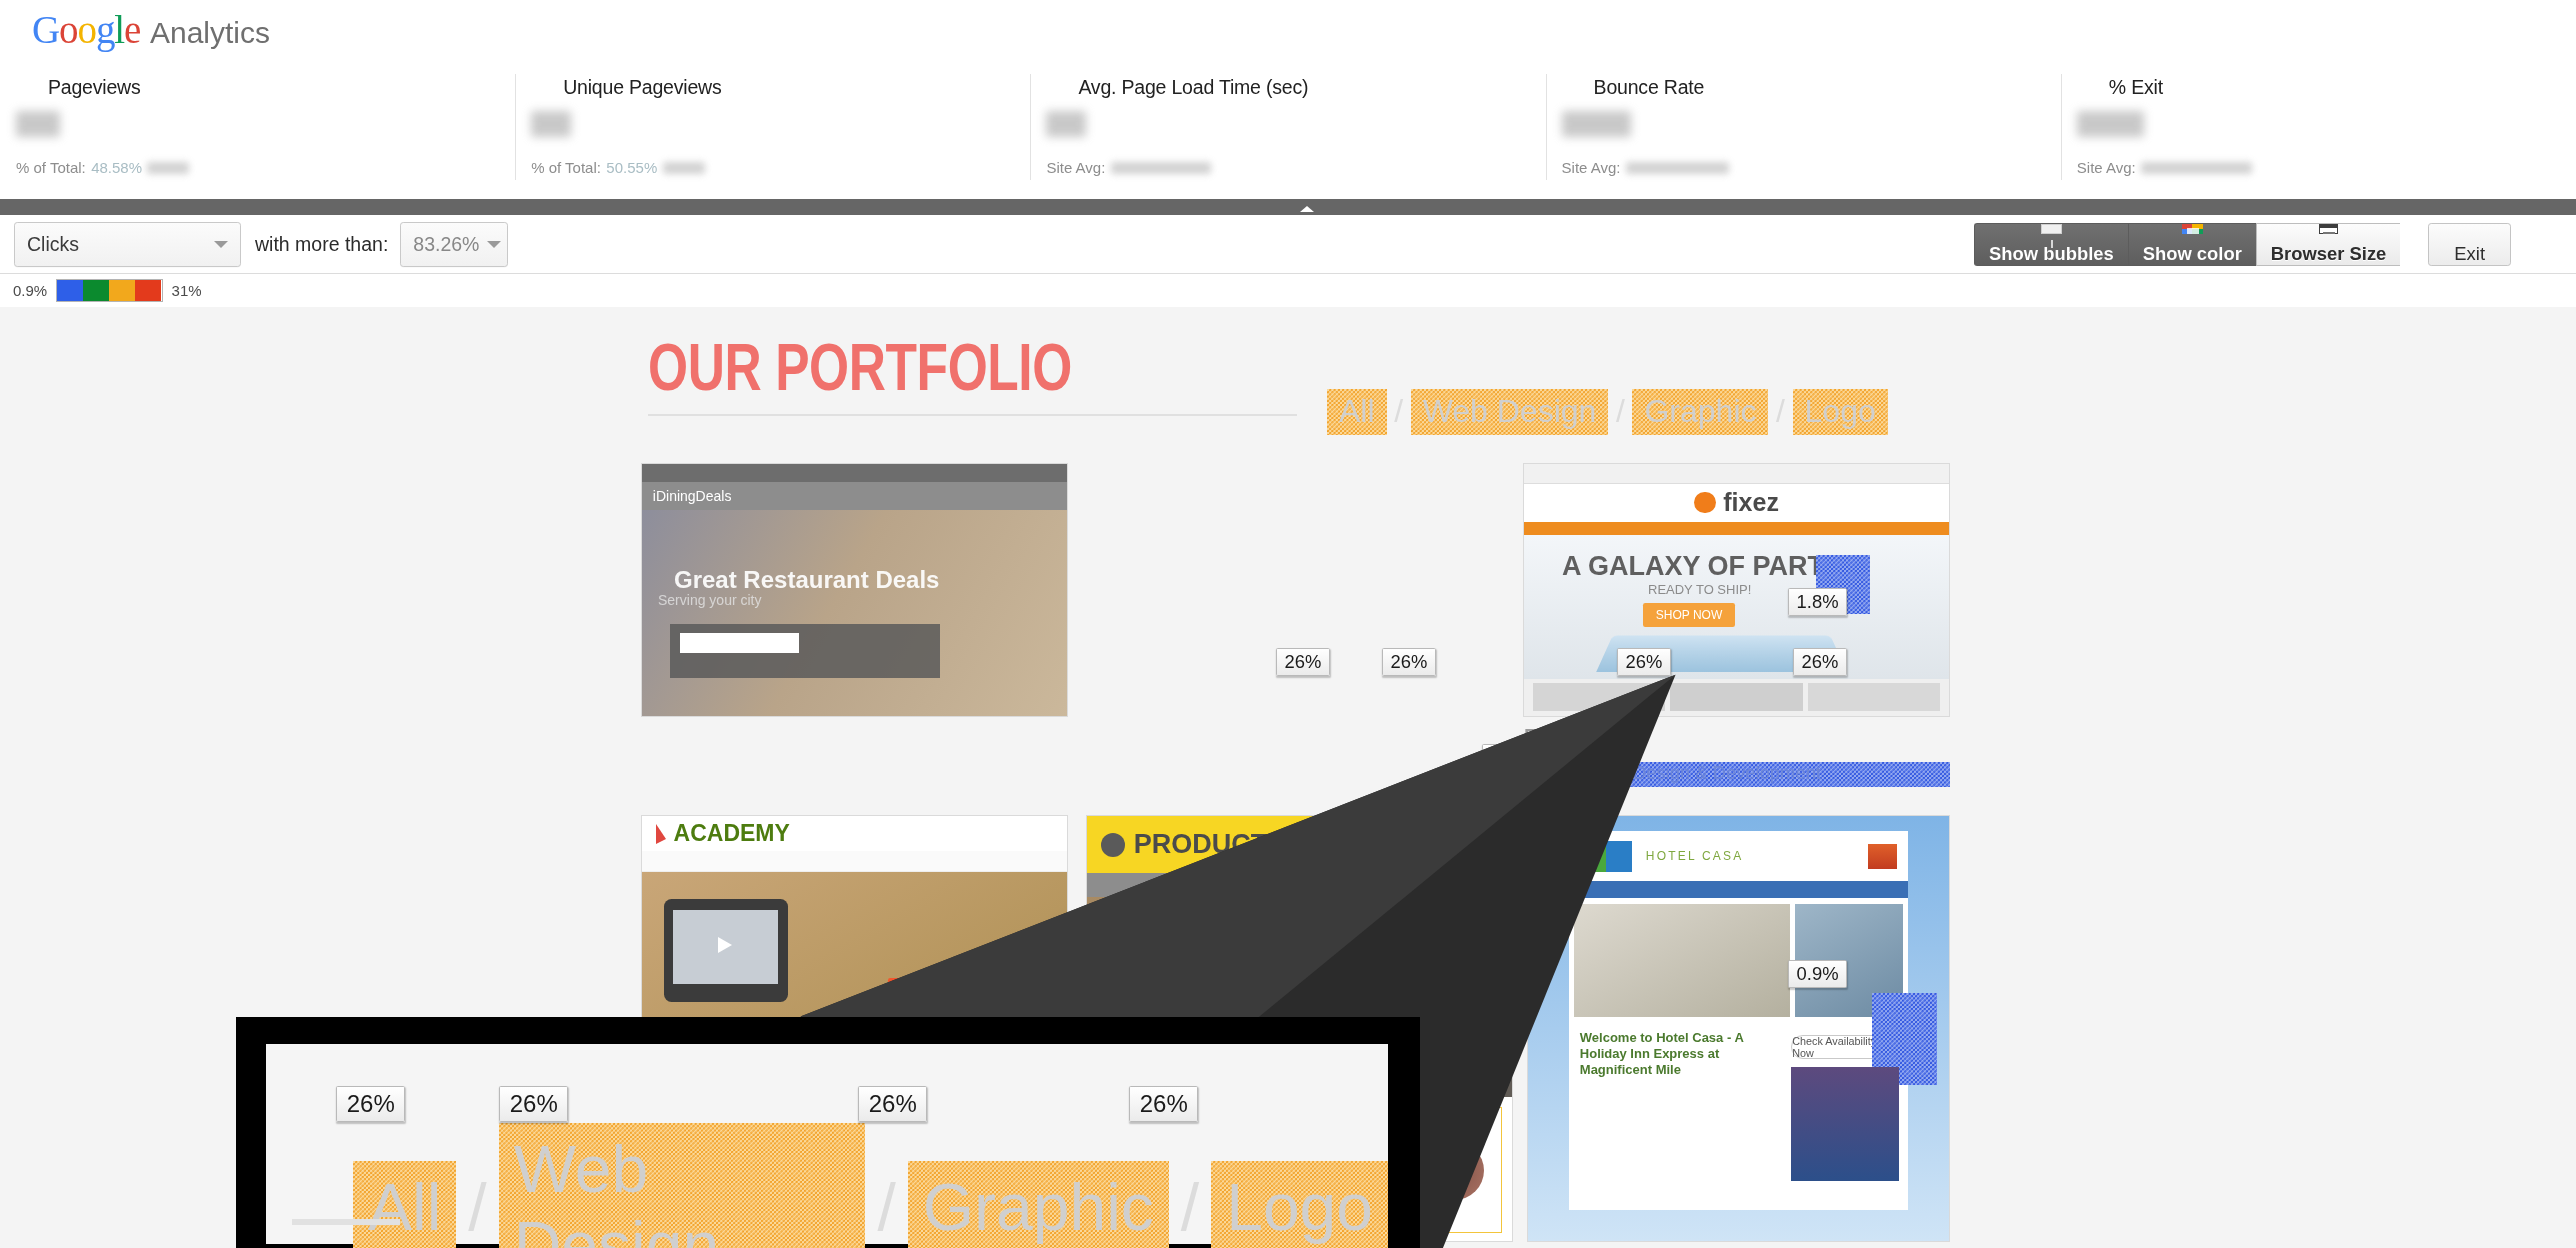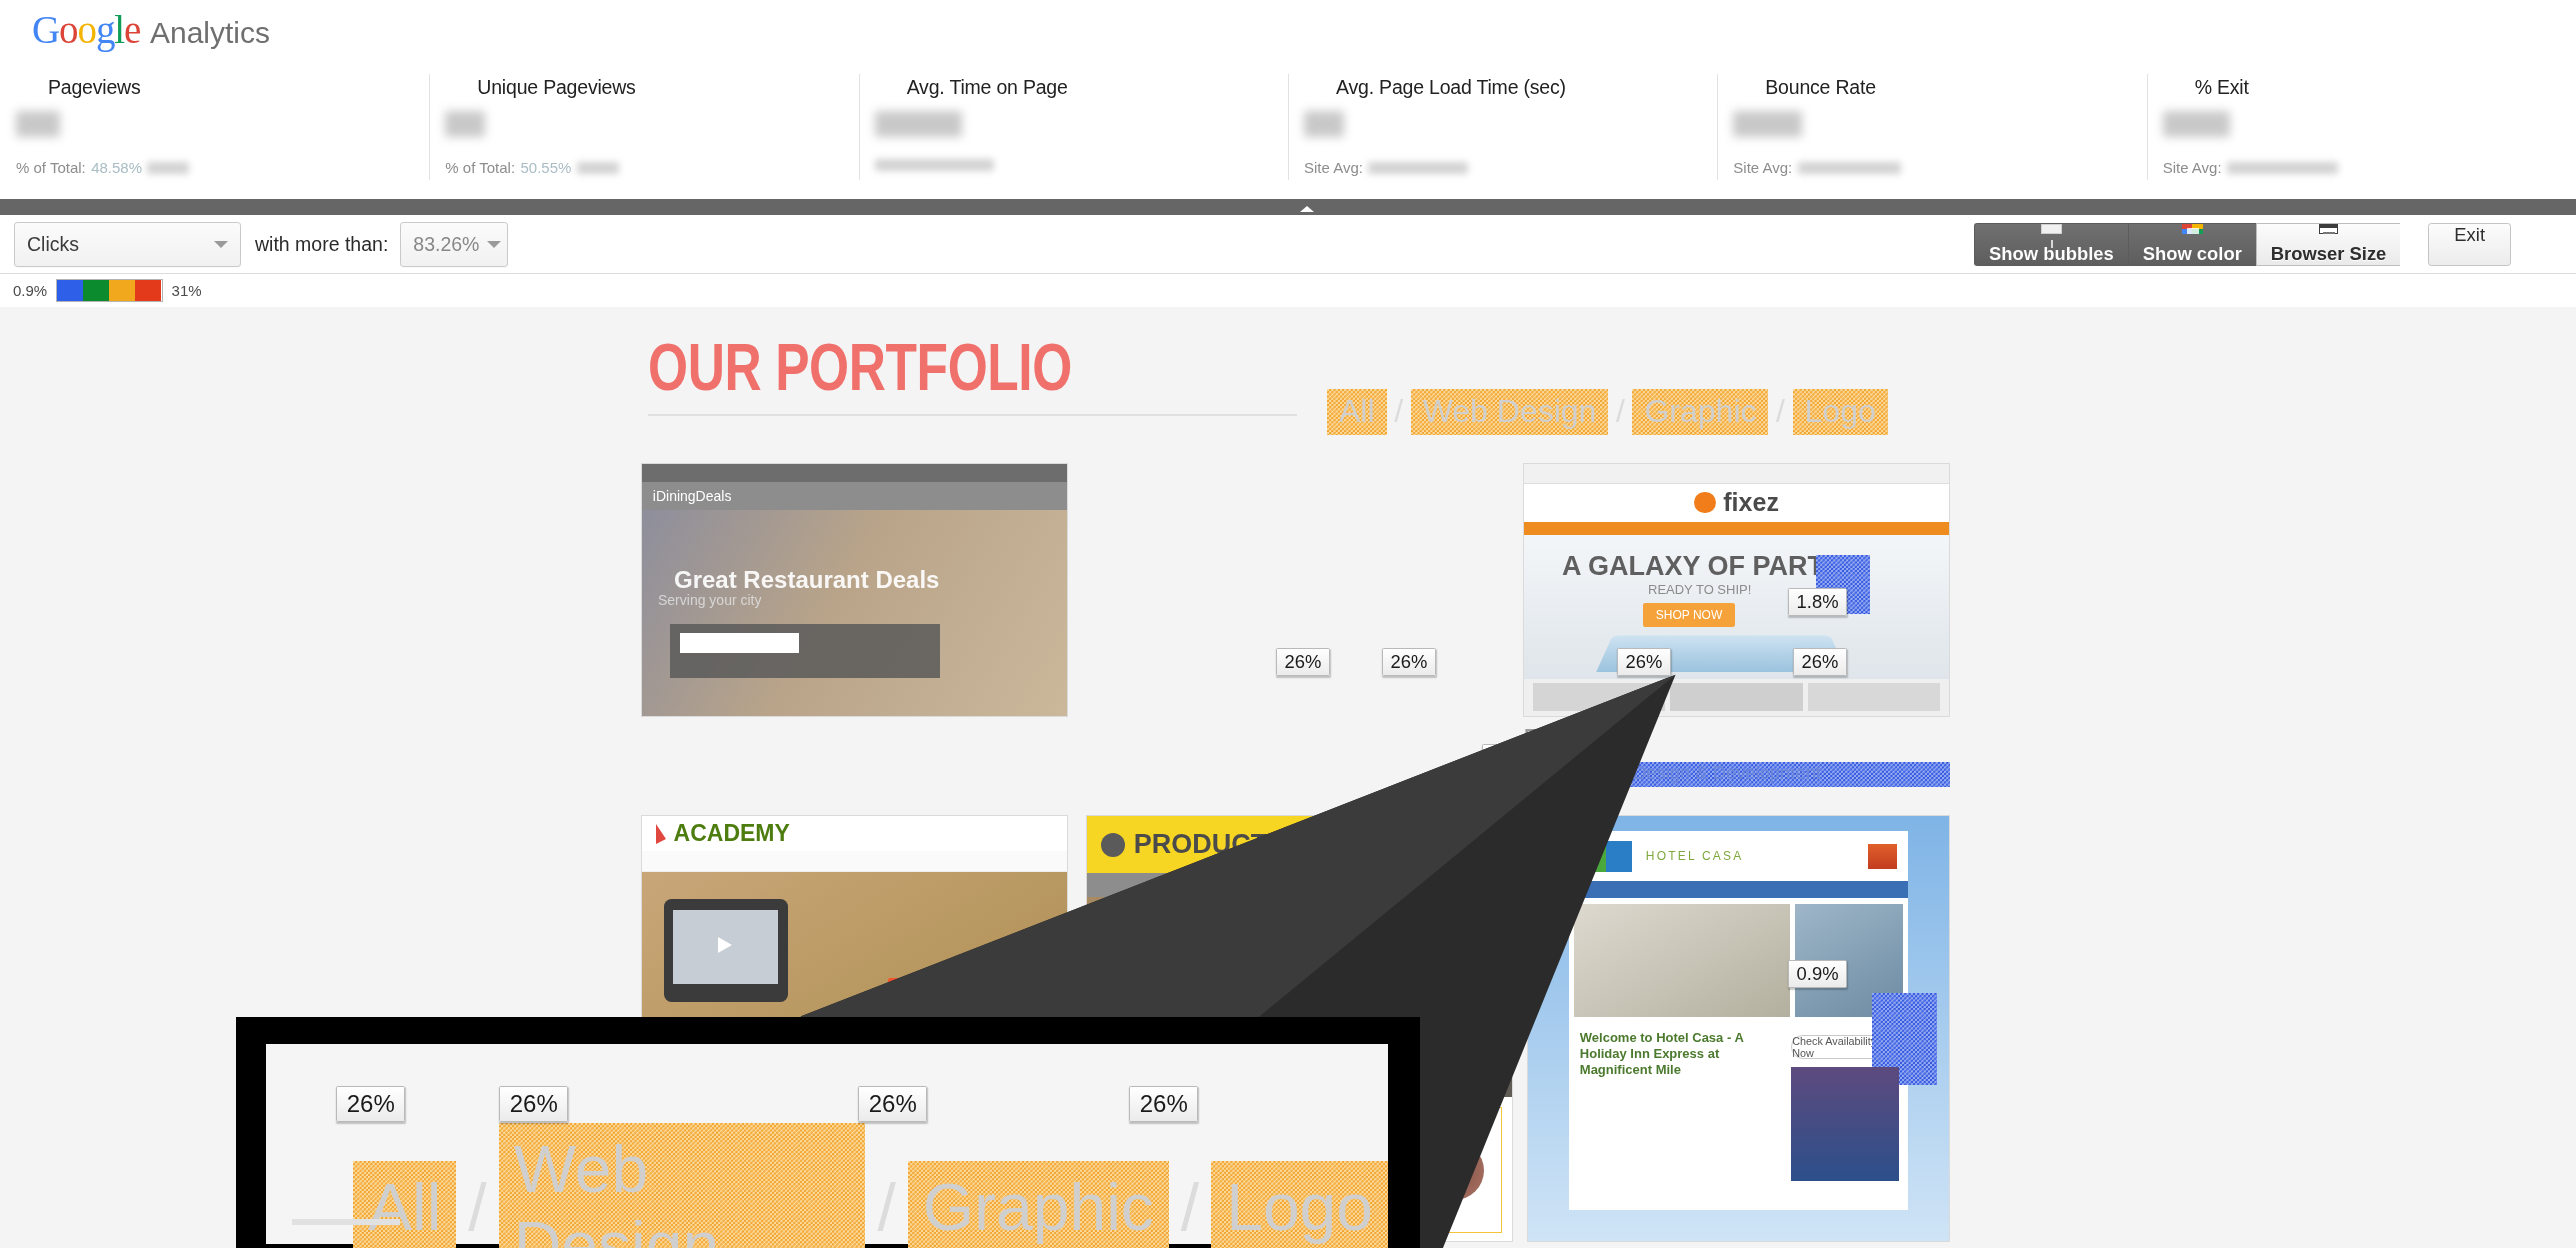--- a/index.html
+++ b/index.html
@@ -52,21 +52,21 @@
   .btn-group { position:absolute; right:65px; display:flex; align-items:center; }
   .tbtn { height:43px; display:flex; align-items:center; gap:8.7px; padding:0 14px;
     font-size:18.4px; font-weight:bold; border:0.5px solid #5c5c5c;
     border-right:none;flex-direction:column; }
   .tbtn.dark { background:linear-gradient(#707070,#5e5e5e); color:#ffffff;
     text-shadow:0 -0.5px 0 rgba(0,0,0,.45); }
   .tbtn.light { background:linear-gradient(#fcfcfc,#eaeaea); color:#2e2e2e;
     border-color:#bdbdbd; text-shadow:0 0.5px 0 #fff; }
   .tbtn:first-child { border-radius:3.2px 0 0 3.2px; }
   .tbtn:last-of-type { border-radius:0 3.2px 3.2px 0; border-right:0.5px solid #bdbdbd; }
-  .exit-btn { margin-left:28px; height:43px; display:flex; align-items:flex-start;
+  .exit-btn { margin-left:28px; height:43px; display:flex; align-items:flex-end;
     padding:0 25px; font-size:18.4px; color:#2e2e2e; border:0.5px solid #c4c4c4;
     border-radius:3.2px; background:linear-gradient(#fcfcfc,#ececec); }
   .ico-bubble { width:20.6px;height:16px;background:#f0f0f0;border:0.5px solid #cfcfcf;
     position:relative; }
   .ico-bubble::after { content:""; position:absolute; left:9.2px; top:15.7px;
     width:1.6px; height:7.6px; background:#d8d8d8; }
   .ico-color { width:20.6px;height:20.6px; display:grid; grid-template-columns:1fr 1fr;
     grid-template-rows:1fr 1fr; overflow:hidden; position:relative; }
   .ico-color i:nth-child(1){background:#DB4437;}
   .ico-color i:nth-child(2){background:#F4B400;}
@@ -162,27 +162,20 @@
   <div class="metric">
     <div class="metric-label">Unique Pageviews</div>
     <div class="metric-value"><span class="blur-box" style="width:40px;height:26px"></span></div>
     <div class="metric-sub">
       <span>% of Total:</span>
       <span class="sub-num">50.55%</span>
       <span class="sub-blur" style="width:42px"></span>
     </div>
   </div>
   <div class="metric">
-    <div class="metric-label">Avg. Time on Page</div>
-    <div class="metric-value"><span class="blur-box" style="width:87px;height:26px"></span></div>
-    <div class="metric-sub">
-      <span class="sub-blur" style="width:119px"></span>
-    </div>
-  </div>
-  <div class="metric">
     <div class="metric-label">Avg. Page Load Time (sec)</div>
     <div class="metric-value"><span class="blur-box" style="width:40px;height:26px"></span></div>
     <div class="metric-sub">
       <span>Site Avg:</span>
       <span class="sub-blur" style="width:100px"></span>
     </div>
   </div>
   <div class="metric">
     <div class="metric-label">Bounce Rate</div>
     <div class="metric-value"><span class="blur-box" style="width:69px;height:26px"></span></div>

